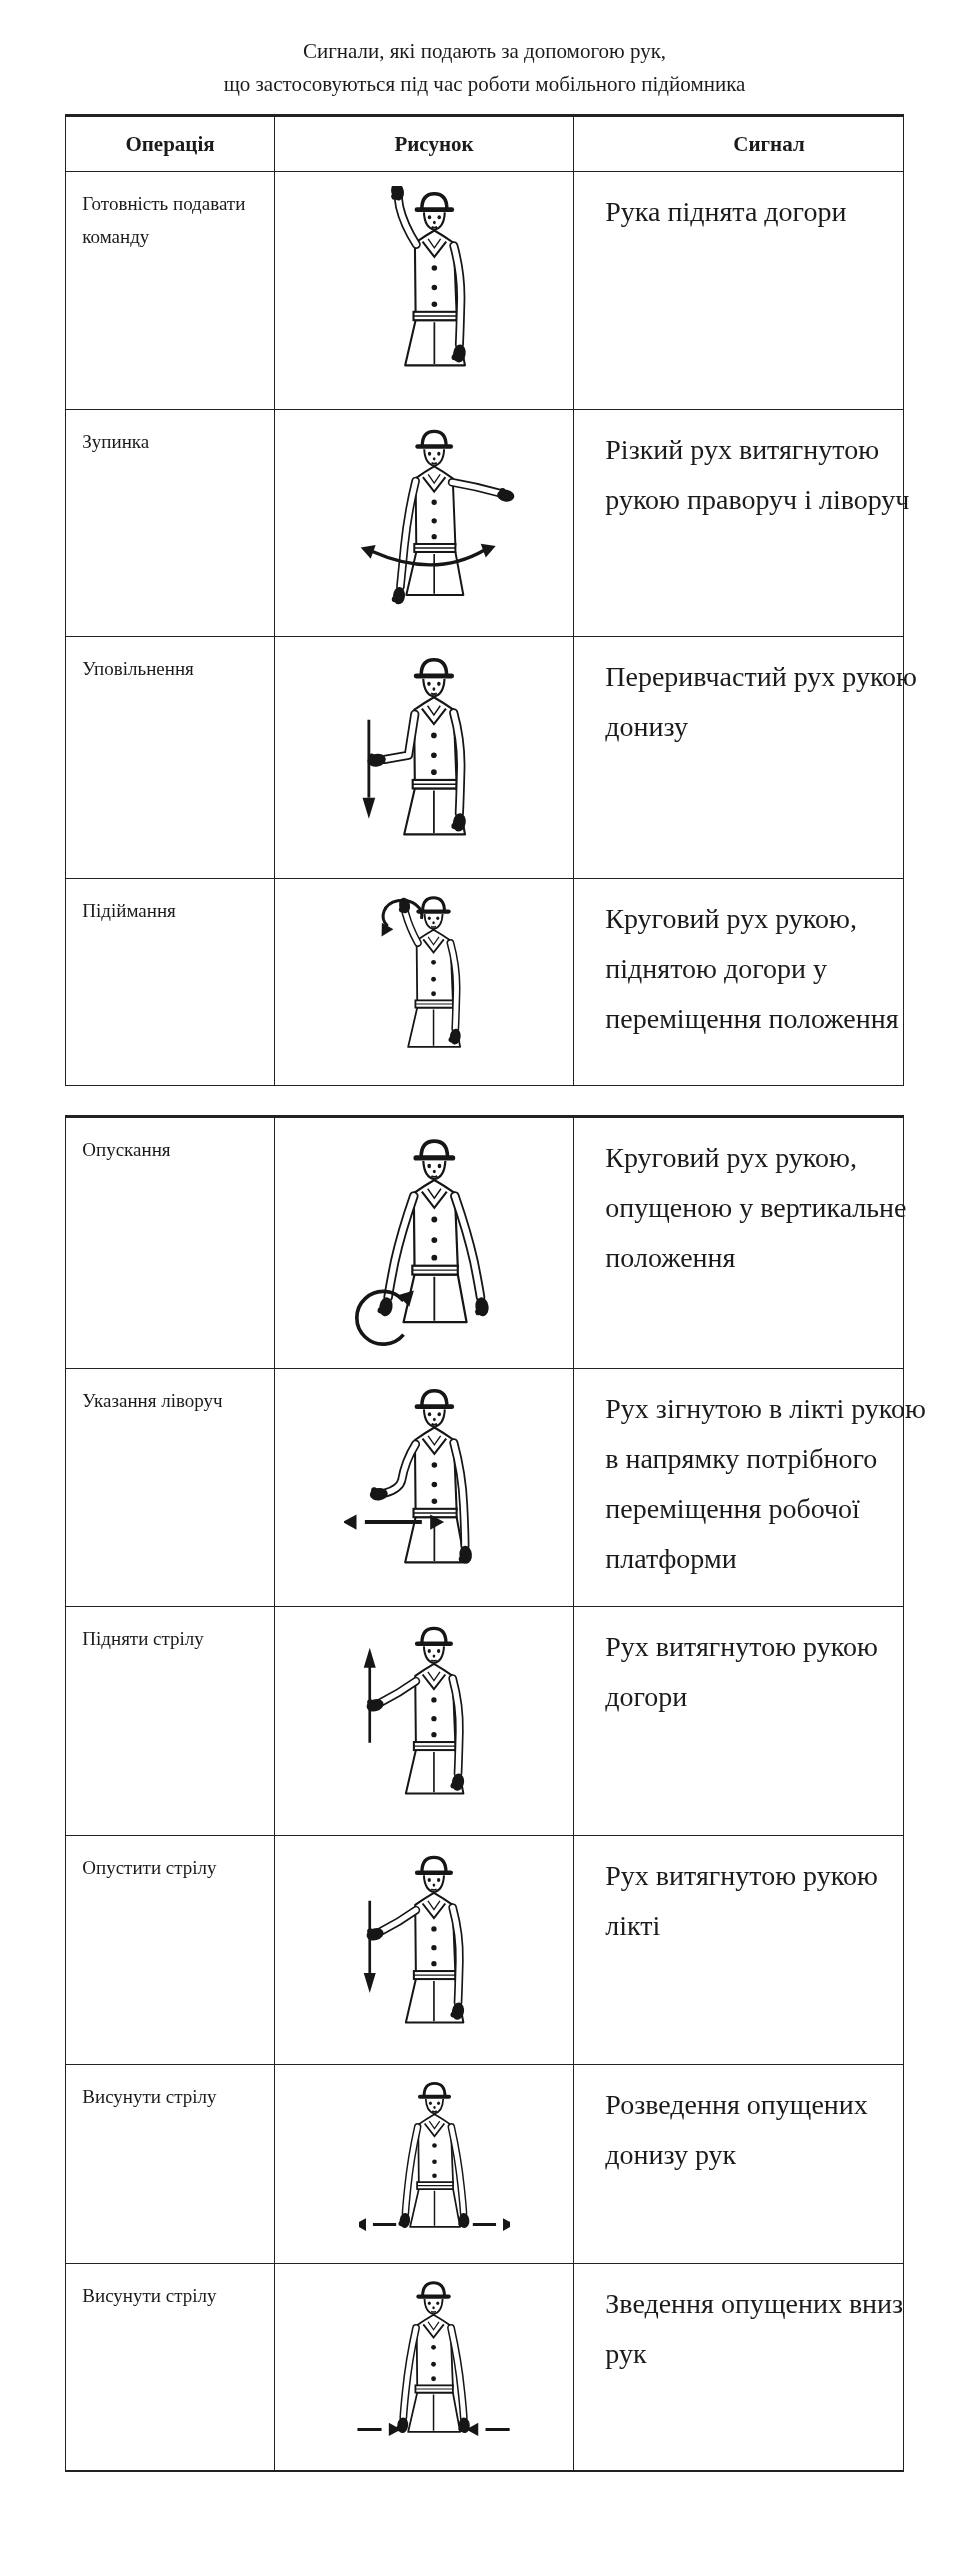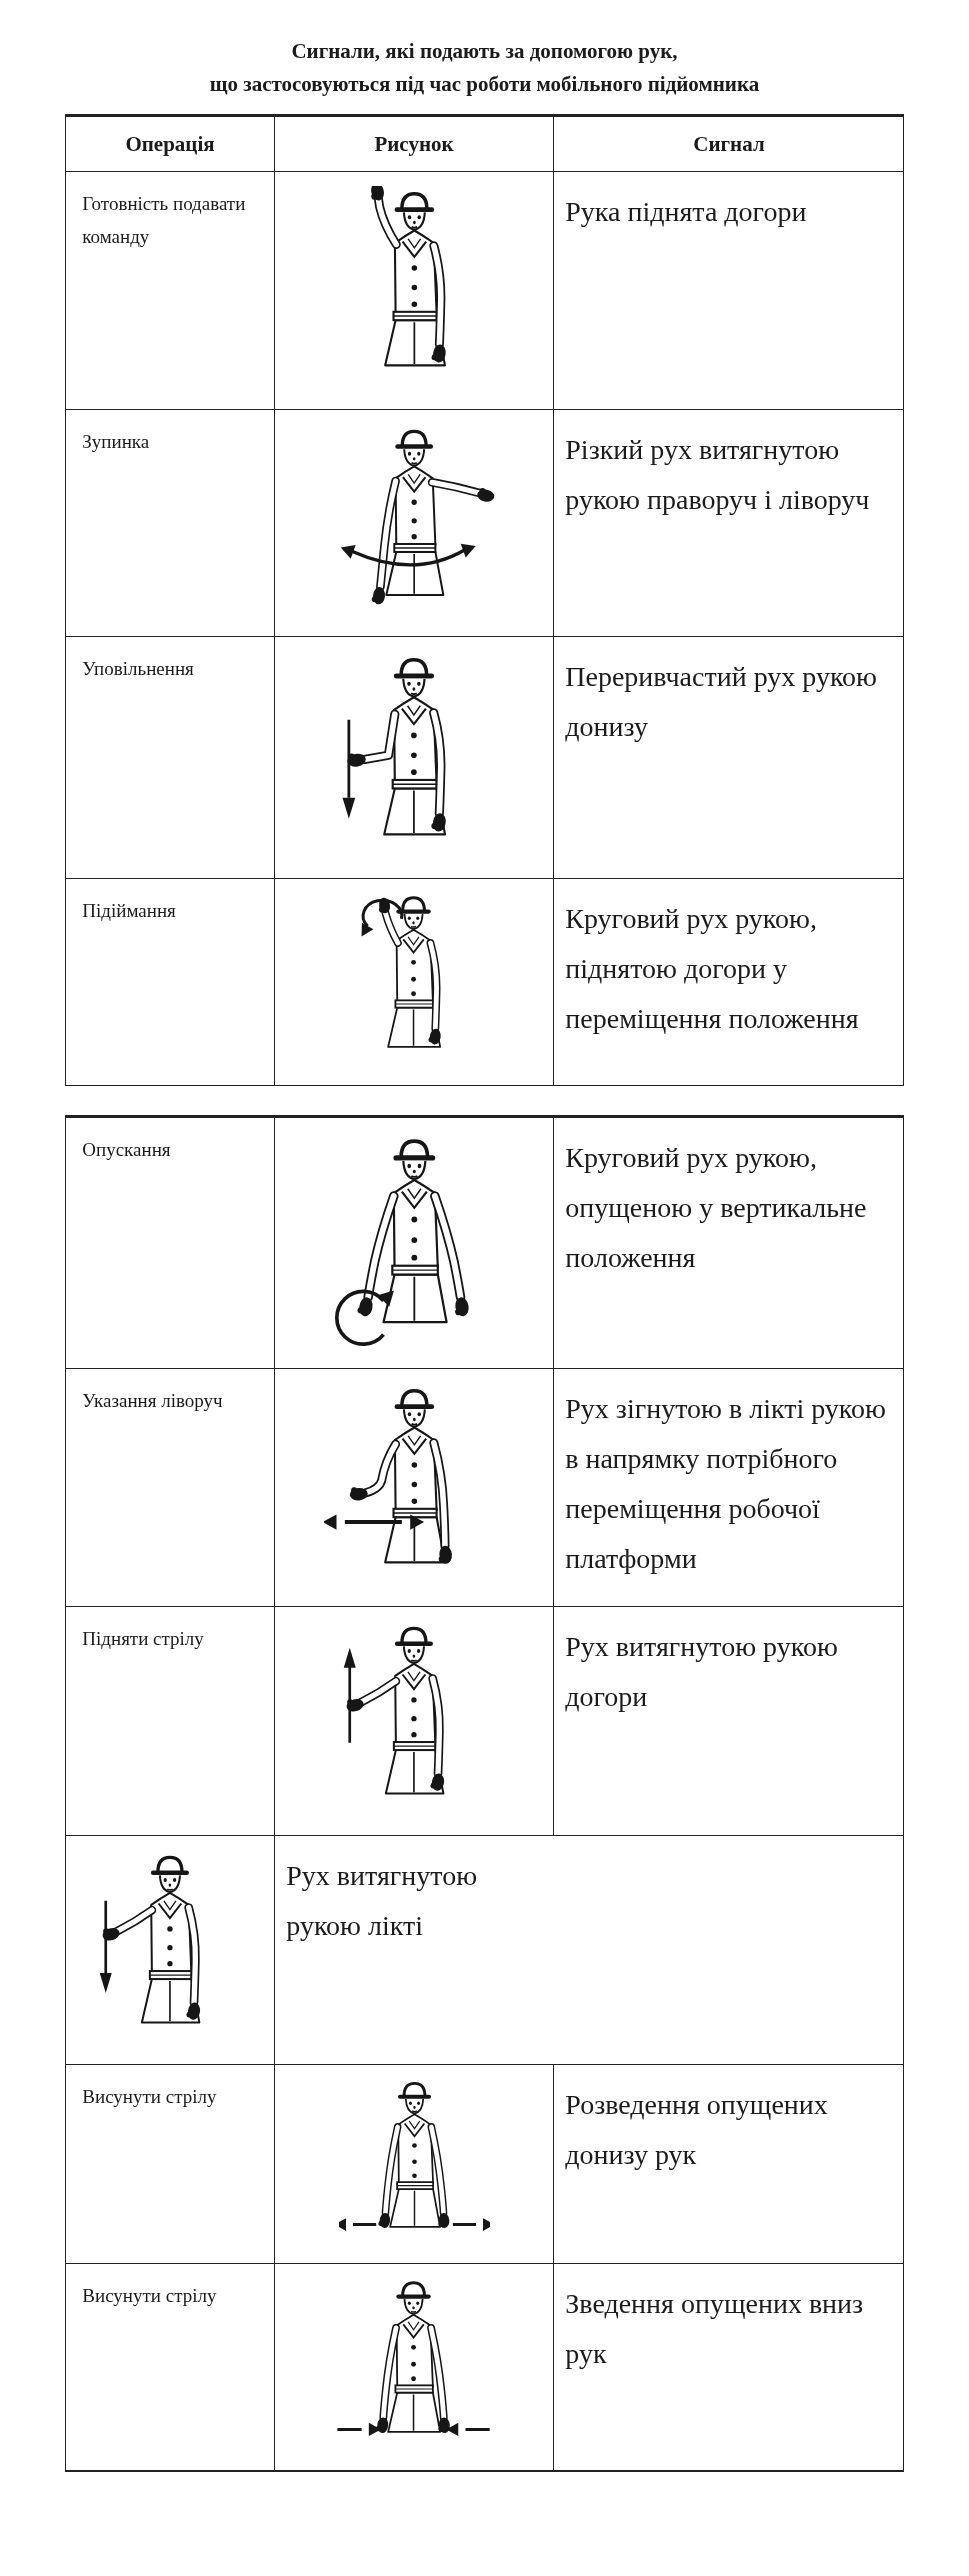--- a/index.html
+++ b/index.html
@@ -1,25 +1,25 @@
 <!DOCTYPE html>
 <html style="font-size:10px"><head>
 <meta charset="utf-8">
 <style>
   html,body{margin:0;padding:0;background:#ffffff;}
   body{
     width:969px;height:2576px;position:relative;
     font-family:"Liberation Serif","DejaVu Serif",serif;
     color:#1b1b1b;
   }
-  .title-block{padding-top:35px;text-align:center;font-weight:bold;font-size:21px;line-height:1.55;}
+  .title-block{padding-top:35px;text-align:center;font-weight:normal;font-size:21px;line-height:1.55;}
   .tbl{margin-left:65px;width:837px;border:1.9px solid #222;border-top-width:3.1px;background:#fff;box-sizing:content-box;}
   .tbl.seg1{margin-top:14px;}
   .tbl.seg2{margin-top:29px;border-top-width:3.8px;border-bottom-width:2.5px;}
-  .row{display:grid;grid-template-columns:209px 279px 350px;border-bottom:1.3px solid #222;}
+  .row{display:grid;grid-template-columns:209px 279px 350px;border-bottom:1.3px solid #222;gap:20px;}
   .tbl .row:last-child{border-bottom:none;}
   .cell{border-right:1.3px solid #222;box-sizing:border-box;overflow:hidden;}
   .row .cell:last-child{border-right:none;}
   .hdr-row{height:54px;}
   .hdr{display:flex;align-items:center;justify-content:center;
        font-weight:bold;font-size:21px;}
   .op{font-size:19px;line-height:1.75;padding:15px 8.8px 0 16.3px;}
   .sig{font-size:28px;line-height:1.78;padding:15px 12.6px 0 11.3px;}
   .fig{display:flex;align-items:center;justify-content:center;}
   .figsvg{height:88%;}
@@ -261,20 +261,21 @@
     <div class="cell op">Підняти стрілу</div>
     <div class="cell fig">
       <svg class="figsvg" viewBox="0 0 260 300">
           <use href="#fig-boom-up"></use>
         </svg>
     </div>
     <div class="cell sig">Рух витягнутою рукою догори</div>
   </div>
 
   <div class="row" style="height:228px">
+    <div class="cell op">Опустити стрілу</div>
     <div class="cell fig">
       <svg class="figsvg" viewBox="0 0 260 300">
           <use href="#fig-boom-down"></use>
         </svg>
     </div>
     <div class="cell sig">Рух витягнутою рукою лікті</div>
   </div>
 
   <div class="row" style="height:198px">
     <div class="cell op">Висунути стрілу</div>

